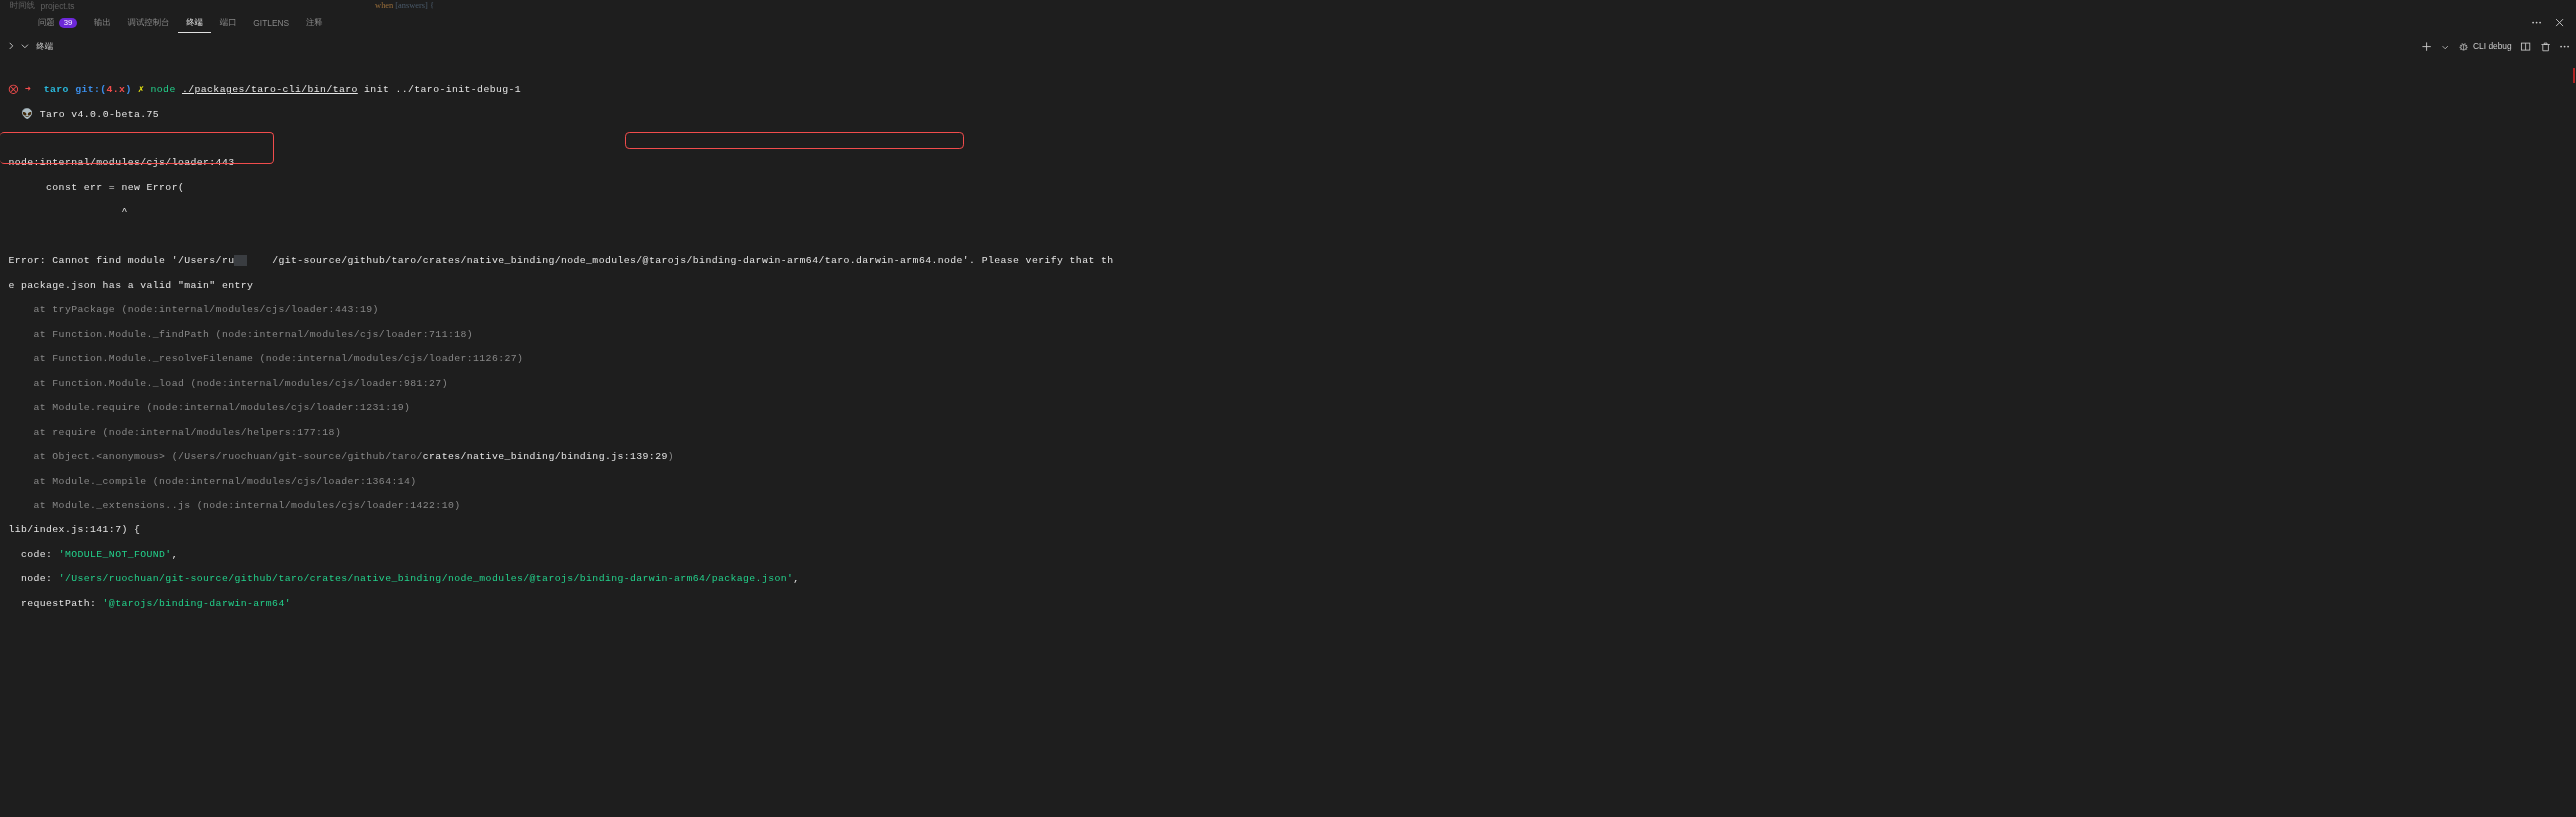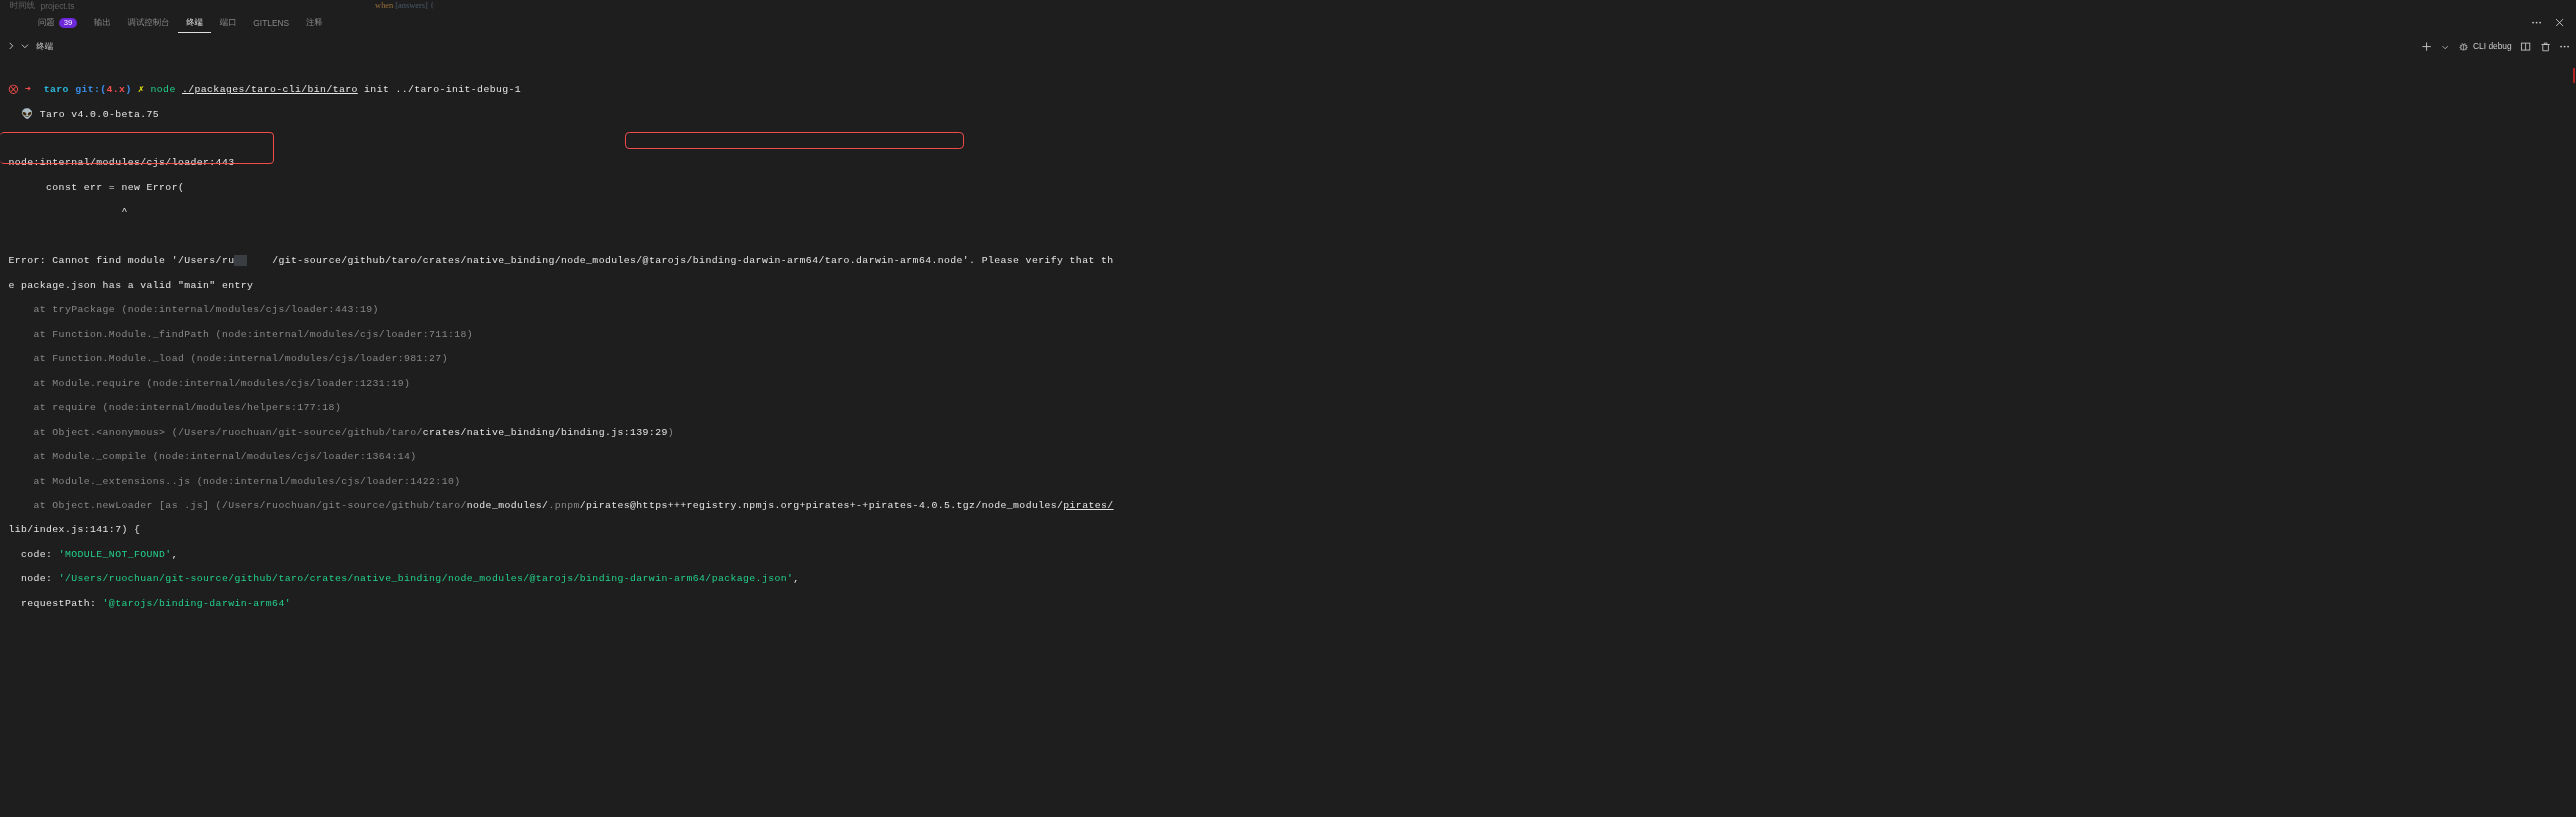--- a/index.html
+++ b/index.html
@@ -258,27 +258,27 @@
 <span class="line">  <span>👽</span><span class="c-white"> Taro v4.0.0-beta.75</span></span>
 <span class="line"> </span>
 <span class="line c-white">node:internal/modules/cjs/loader:443</span>
 <span class="line c-white">      const err = new Error(</span>
 <span class="line c-white">                  ^</span>
 <span class="line"> </span>
 <span class="line c-white"><span>Error: Cannot find module '/Users/ru</span><span style="background:#3a3d41;">  </span><span>    /git-source/github/taro/crates/native_binding/node_modules/@tarojs/binding-darwin-arm64/taro.darwin-arm64.node'. Please verify that th</span></span>
 <span class="line c-white">e package.json has a valid "main" entry</span>
 <span class="line c-grey">    at tryPackage (node:internal/modules/cjs/loader:443:19)</span>
 <span class="line c-grey">    at Function.Module._findPath (node:internal/modules/cjs/loader:711:18)</span>
+<span class="line c-grey">    at Function.Module._resolveFilename (node:internal/modules/cjs/loader:1126:27)</span>
 <span class="line c-grey">    at Function.Module._load (node:internal/modules/cjs/loader:981:27)</span>
 <span class="line c-grey">    at Module.require (node:internal/modules/cjs/loader:1231:19)</span>
 <span class="line c-grey">    at require (node:internal/modules/helpers:177:18)</span>
 <span class="line"><span class="c-grey">    at Object.&lt;anonymous&gt; (/Users/ruochuan/git-source/github/taro/</span><span class="c-white">crates/native_binding/binding.js:139:29</span><span class="c-grey">)</span></span>
 <span class="line c-grey">    at Module._compile (node:internal/modules/cjs/loader:1364:14)</span>
 <span class="line c-grey">    at Module._extensions..js (node:internal/modules/cjs/loader:1422:10)</span>
-<span class="line"><span class="c-grey">    at Object.newLoader [as .js] (/Users/ruochuan/git-source/github/taro/</span><span class="c-white">node_modules/</span><span class="c-grey">.pnpm</span><span class="c-white">/pirates@https+++registry.npmjs.org+pirates+-+pirates-4.0.5.tgz/node_modules/</span><span class="c-white" style="text-decoration: underline;">pirates/</span></span>
 <span class="line c-white">lib/index.js:141:7) {</span>
 <span class="line"><span class="c-white">  code: </span><span class="c-green">'MODULE_NOT_FOUND'</span><span class="c-white">,</span></span>
 <span class="line"><span class="c-white">  node: </span><span class="c-green">'/Users/ruochuan/git-source/github/taro/crates/native_binding/node_modules/@tarojs/binding-darwin-arm64/package.json'</span><span class="c-white">,</span></span>
 <span class="line"><span class="c-white">  requestPath: </span><span class="c-green">'@tarojs/binding-darwin-arm64'</span></span>
 <div class="hl-box a"></div>
 <div class="hl-box b"></div>
 </div>
 
 
 </body></html>

